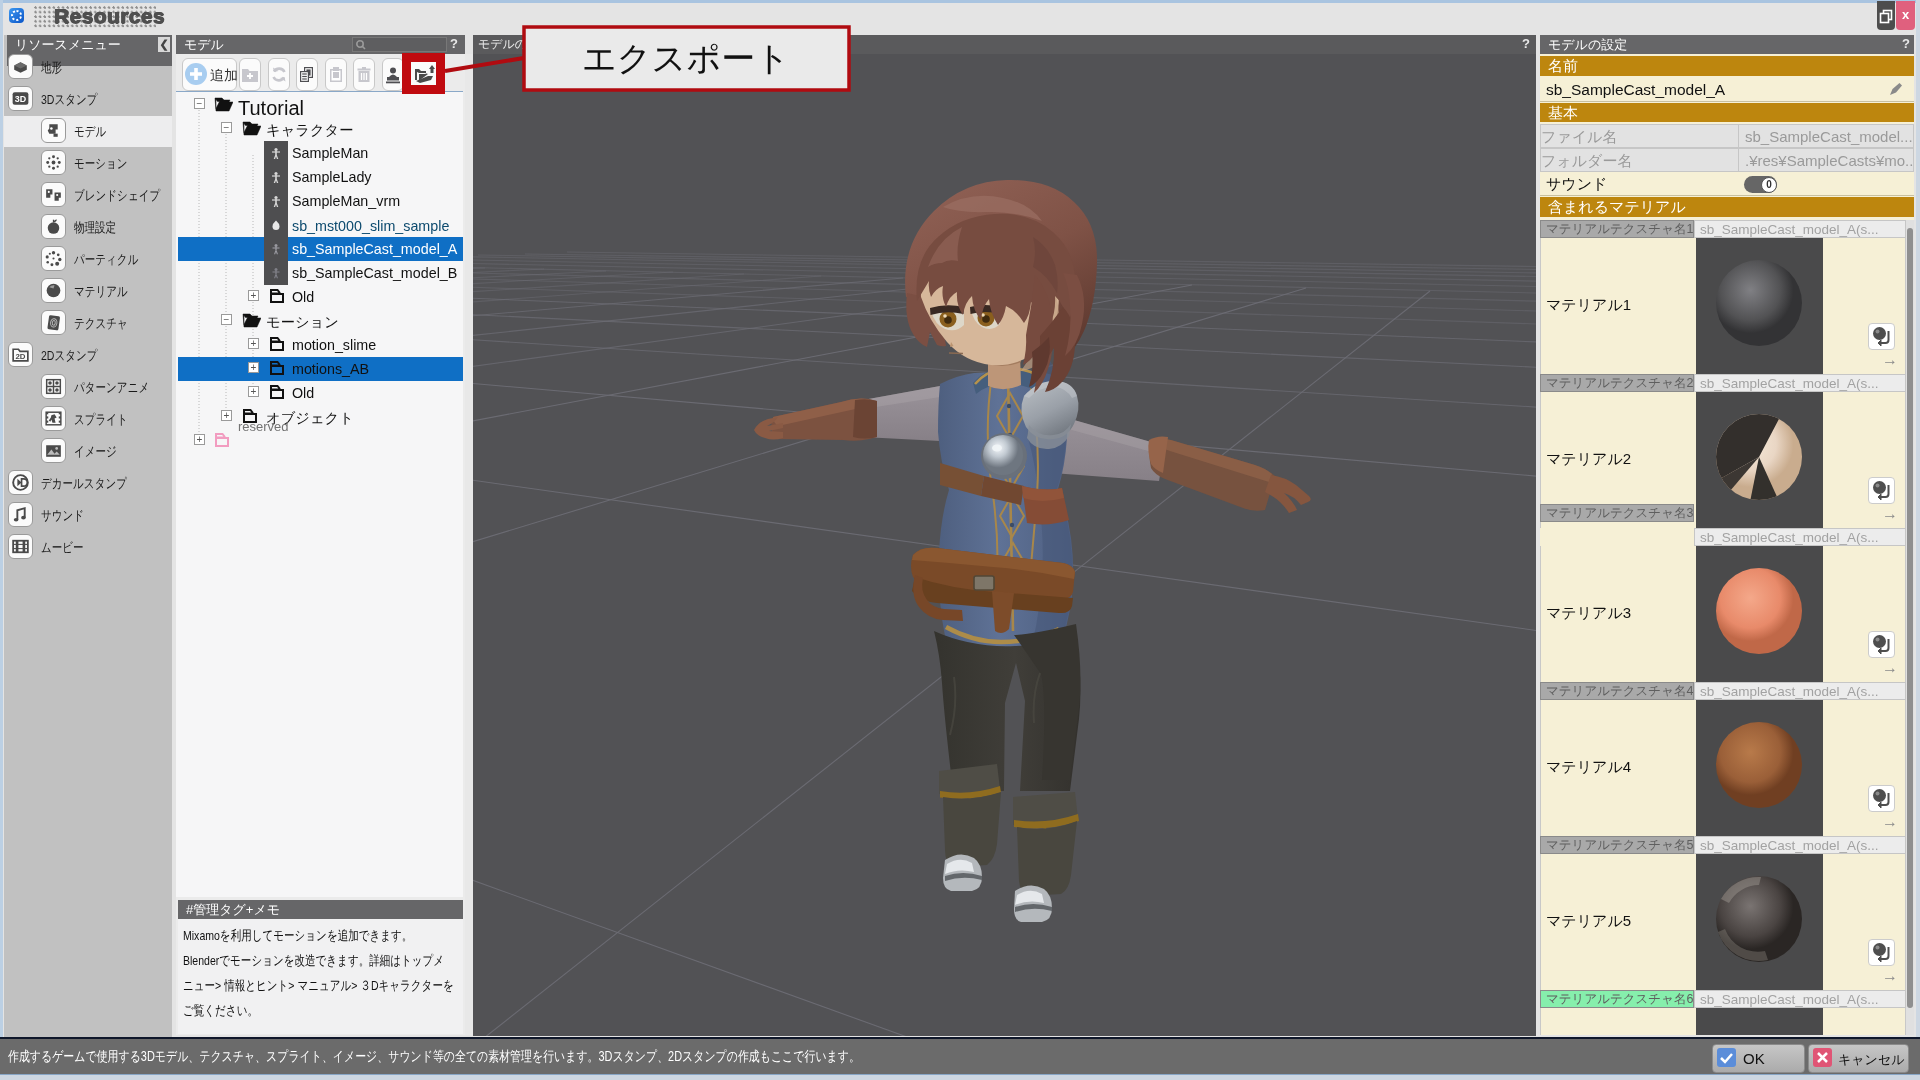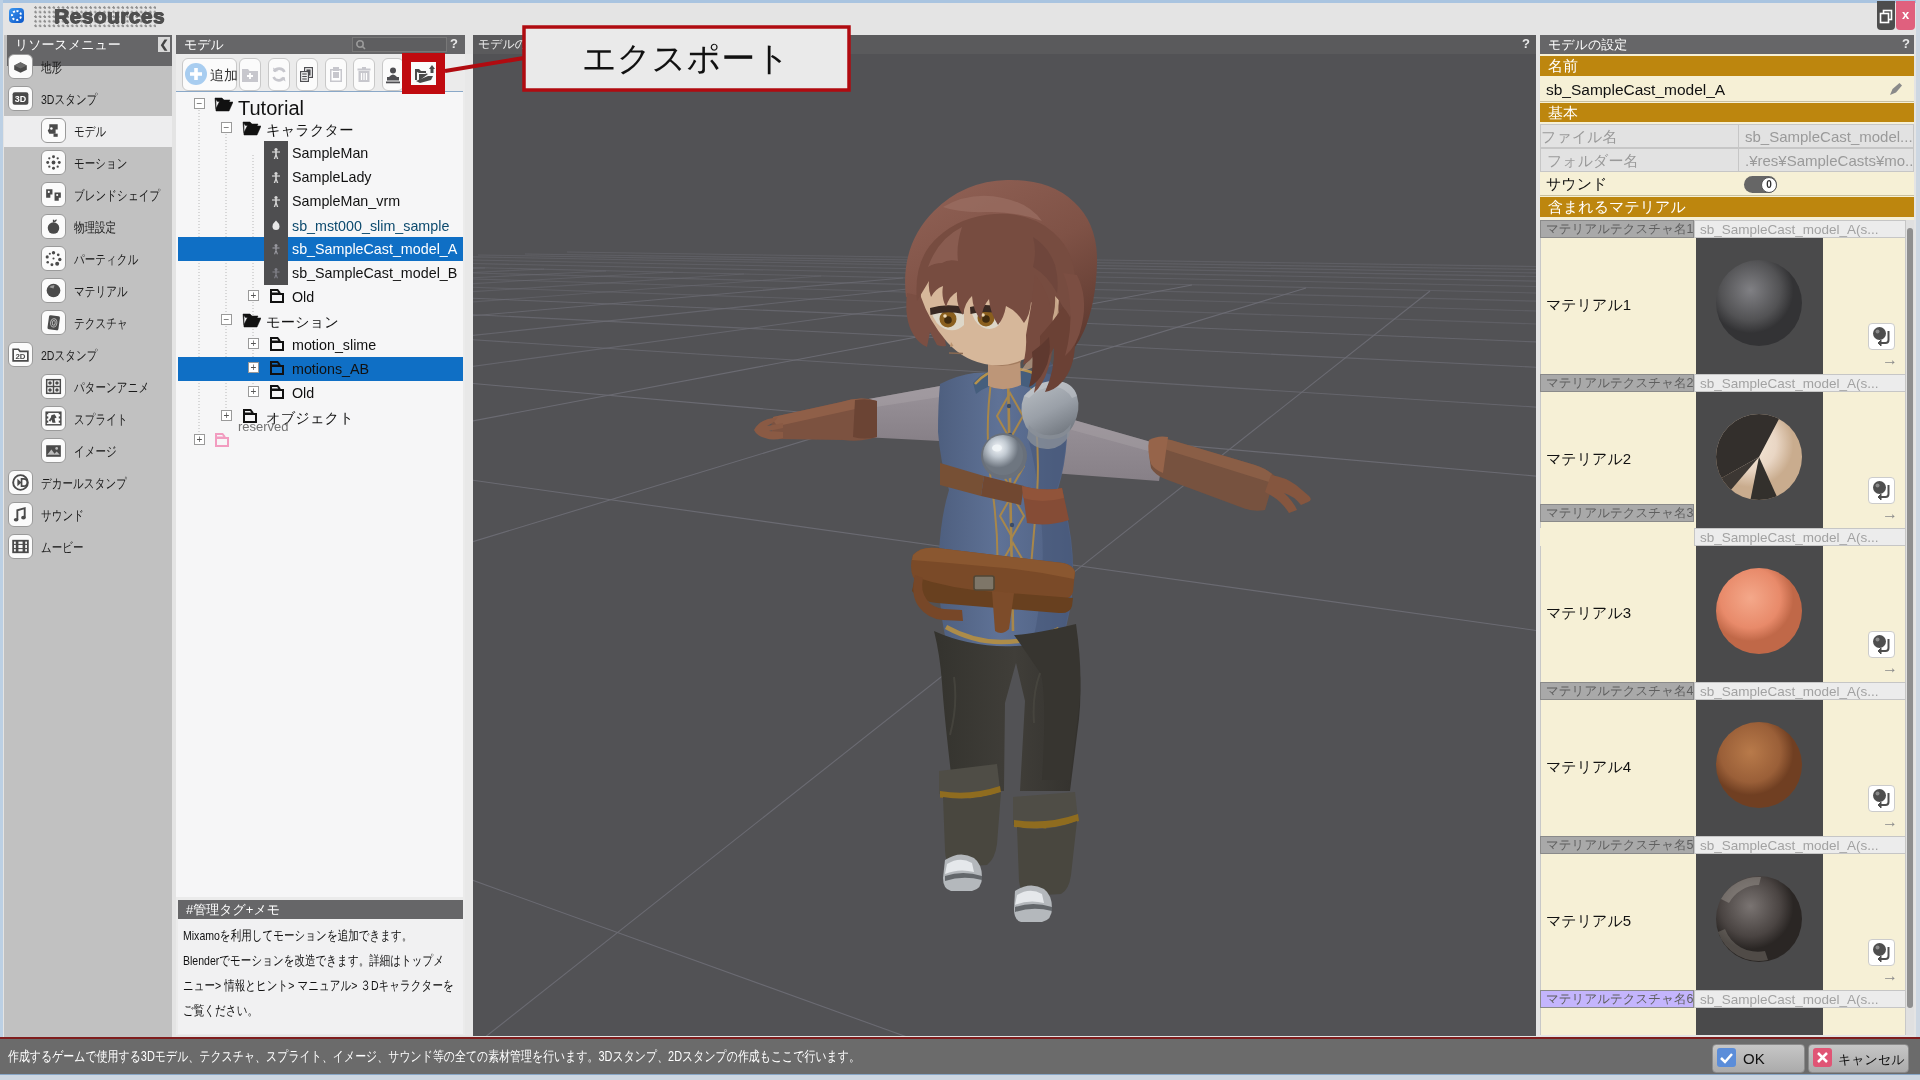--- a/index.html
+++ b/index.html
@@ -526,21 +526,21 @@
 <div class="abs" style="left:1902px;top:36px;color:#e8e8e8;font-weight:bold;font-size:13px">?</div>
 <div class="abs orange" style="left:1540px;top:56px;width:374px;height:20px;line-height:20px">名前</div>
 <div class="abs cream" style="left:1540px;top:76px;width:374px;height:26px;border-bottom:1px solid #c8c0a0"></div>
 <div class="abs" style="left:1546px;top:81px;font-size:15.5px;color:#111">sb_SampleCast_model_A</div>
 <svg class="abs" style="left:1888px;top:81px" width="16" height="16">
     <path d="M2 14 l2.5 -6 l7 -6 l2.5 2.5 l-6 7 z" fill="#8a8a8a"></path>
   </svg>
 <div class="abs orange" style="left:1540px;top:103px;width:374px;height:19px;line-height:19px">基本</div>
 <div class="abs" style="left:1540px;top:124px;width:199px;height:24px;background:#e2e2e2;border:1px solid #c6c6c6;color:#9a9a9a;font-size:15px;line-height:23px;padding-left:0">ファイル名</div>
 <div class="abs" style="left:1739px;top:124px;width:175px;height:24px;background:#e2e2e2;border:1px solid #c6c6c6;border-left:none;color:#9a9a9a;font-size:15px;line-height:23px;padding-left:6px;white-space:nowrap;overflow:hidden">sb_SampleCast_model...</div>
-<div class="abs" style="left:1540px;top:148px;width:199px;height:24px;background:#e2e2e2;border:1px solid #c6c6c6;color:#9a9a9a;font-size:15px;line-height:23px;padding-left:6px">フォルダー名</div>
+<div class="abs" style="left:1540px;top:148px;width:199px;height:24px;background:#e2e2e2;border:1px solid #c6c6c6;color:#9a9a9a;font-size:15px;line-height:23px;padding-left:0">フォルダー名</div>
 <div class="abs" style="left:1739px;top:148px;width:175px;height:24px;background:#e2e2e2;border:1px solid #c6c6c6;border-left:none;color:#9a9a9a;font-size:15px;line-height:23px;padding-left:6px;white-space:nowrap;overflow:hidden">.¥res¥SampleCasts¥mo...</div>
 <div class="abs cream" style="left:1540px;top:172px;width:374px;height:24px;border-bottom:1px solid #c8c0a0"></div>
 <div class="abs" style="left:1546px;top:175px;font-size:15px;color:#111">サウンド</div>
 <div class="abs" style="left:1744px;top:176px;width:33px;height:17px;background:#666;border-radius:9px"></div>
 <div class="abs" style="left:1761px;top:176.5px;width:16px;height:16px;background:#fff;border-radius:50%;border:1px solid #555;color:#333;font-size:10px;font-weight:bold;text-align:center;line-height:14px">0</div>
 <div class="abs orange" style="left:1540px;top:197px;width:374px;height:20px;line-height:20px">含まれるマテリアル</div>
 <div class="abs" style="left:1540px;top:220px;width:154px;height:18px;background:#a9a9a9;border:1px solid #8a8a8a;color:#5f5f5f;font-size:12.5px;line-height:17px;padding-left:5px;white-space:nowrap;overflow:hidden">マテリアルテクスチャ名1</div>
 <div class="abs" style="left:1694px;top:220px;width:212px;height:18px;background:#ececec;border:1px solid #c6c6c6;color:#a2a2a2;font-size:13.5px;line-height:17px;padding-left:5px;white-space:nowrap;overflow:hidden">sb_SampleCast_model_A(s...</div>
 <div class="abs cream" style="left:1540px;top:238px;width:366px;height:136px;border-left:1px solid #c8c8c8;border-right:1px solid #c8c8c8"></div>
 <div class="abs" style="left:1546px;top:296px;font-size:15px;color:#111">マテリアル1</div>
@@ -658,28 +658,28 @@
     <path d="M22 78 a43 43 0 0 0 50 28 l-3 -9 a 35 35 0 0 1 -40 -22z" fill="#8a847e" opacity="0.4"></path>
   </svg>
 <div class="abs" style="left:1868px;top:939px;width:27px;height:27px;background:#fff;border-radius:4px;border:1px solid #ccc"></div>
 <svg class="abs" style="left:1868px;top:939px" width="27" height="27">
     <circle cx="11.5" cy="10.5" r="6.5" fill="#4e4e4e"></circle>
     <circle cx="9.5" cy="8.5" r="2" fill="#8a8a8a"></circle>
     <path d="M20.5 8 v9 q0 3 -3 3 h-6" fill="none" stroke="#4e4e4e" stroke-width="2"></path>
     <path d="M13 17 l-3 3 l3 3z" fill="#4e4e4e" stroke="#4e4e4e"></path>
   </svg>
 <div class="abs" style="left:1882px;top:967px;color:#8a8a8a;font-size:16px">→</div>
-<div class="abs" style="left:1540px;top:990px;width:154px;height:18px;background:#c4b5fd;border:1px solid #8a8a8a;color:#5f5f5f;font-size:12.5px;line-height:17px;padding-left:5px;white-space:nowrap;overflow:hidden">マテリアルテクスチャ名6</div>
+<div class="abs" style="left:1540px;top:990px;width:154px;height:18px;background:#86efac;border:1px solid #8a8a8a;color:#5f5f5f;font-size:12.5px;line-height:17px;padding-left:5px;white-space:nowrap;overflow:hidden">マテリアルテクスチャ名6</div>
 <div class="abs" style="left:1694px;top:990px;width:212px;height:18px;background:#ececec;border:1px solid #c6c6c6;color:#a2a2a2;font-size:13.5px;line-height:17px;padding-left:5px;white-space:nowrap;overflow:hidden">sb_SampleCast_model_A(s...</div>
 <div class="abs cream" style="left:1540px;top:1008px;width:366px;height:27px;border-left:1px solid #c8c8c8;border-right:1px solid #c8c8c8"></div>
 <div class="abs" style="left:1696px;top:1008px;width:127px;height:27px;background:#4a4a4b"></div>
 <div class="abs" style="left:1906px;top:220px;width:8px;height:815px;background:#e0e0e0"></div>
 <div class="abs" style="left:1907px;top:228px;width:6px;height:780px;background:#8f8f8f;border-radius:3px"></div>
 
-<div class="abs" style="left:0;top:1037px;width:1920px;height:37px;background:#6b6b6b;border-top:2px solid #7f1d1d;color:#fff;font-size:14px;line-height:34px;padding-left:8px">
+<div class="abs" style="left:0;top:1037px;width:1920px;height:37px;background:#6b6b6b;border-top:2px solid #0f172a;color:#fff;font-size:14px;line-height:34px;padding-left:8px">
     <div style="transform:scaleX(0.78);transform-origin:0 50%;white-space:nowrap">作成するゲームで使用する3Dモデル、テクスチャ、スプライト、イメージ、サウンド等の全ての素材管理を行います。3Dスタンプ、2Dスタンプの作成もここで行います。</div>
   </div>
 
 <div class="abs" style="left:1712px;top:1044px;width:93px;height:29px;background:linear-gradient(#c6c6c6,#ababab);border:1px solid #8a8a8a;border-radius:4px"></div>
 <div class="abs" style="left:1717px;top:1048px;width:19px;height:19px;background:#5b8dd9;border-radius:3px"></div>
 <svg class="abs" style="left:1717px;top:1048px" width="19" height="19">
     <path d="M4 10 l4 4 l7 -8" stroke="#fff" stroke-width="2.5" fill="none"></path>
   </svg>
 <div class="abs" style="left:1743px;top:1050px;font-size:15px;color:#111">OK</div>
 <div class="abs" style="left:1808px;top:1044px;width:101px;height:29px;background:linear-gradient(#c6c6c6,#ababab);border:1px solid #8a8a8a;border-radius:4px"></div>

